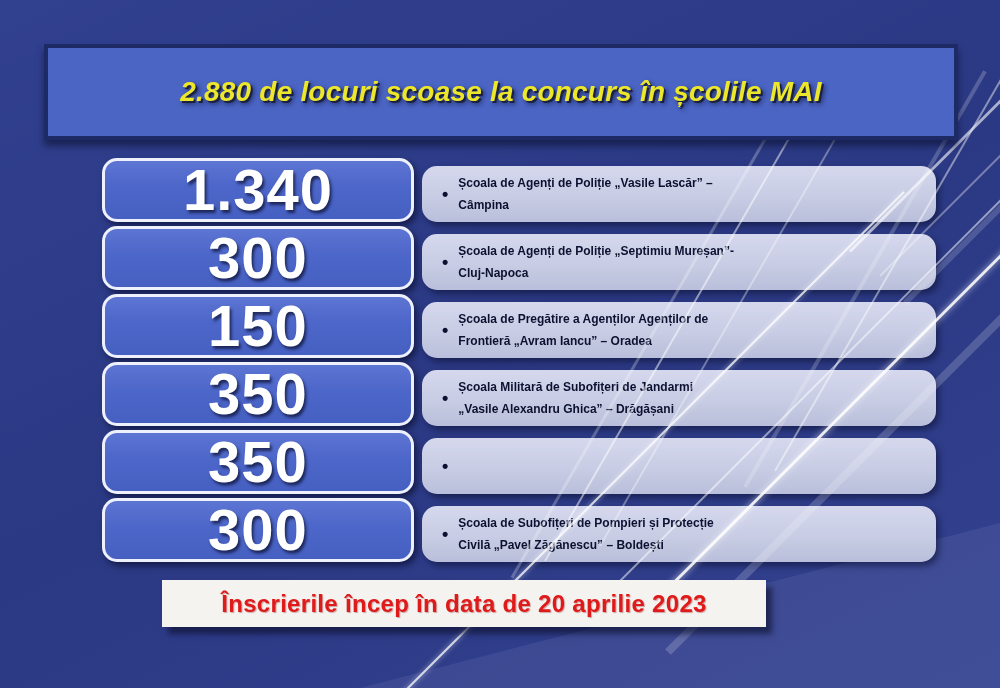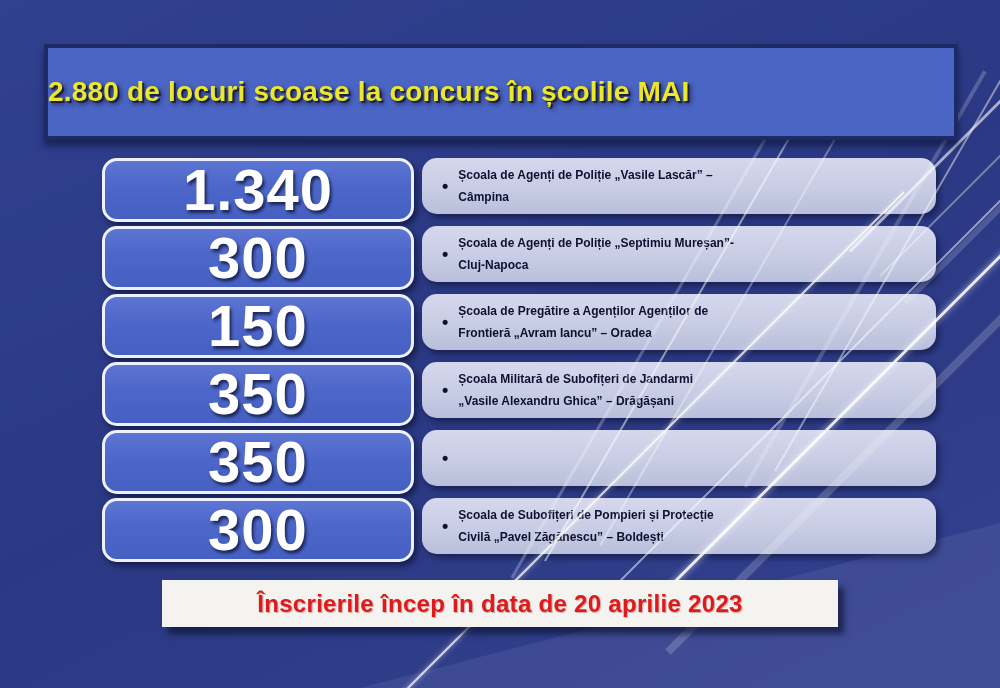--- a/index.html
+++ b/index.html
@@ -20,35 +20,35 @@
     clip-path:polygon(36% 100%,100% 76%,100% 100%);
   }
 
   
   .banner{
     position:absolute;left:44px;top:44px;width:914px;height:96px;
     box-sizing:border-box;z-index:5;
     background:var(--banner_fill,#4b65c5);
     border:4px solid var(--banner_border,#1d2a66);
     box-shadow:0 6px 7px rgba(8,12,40,.55);
-    display:flex;justify-content:space-between;align-items:center;
+    display:flex;justify-content:center;align-items:center;font-style:italic;
   }
   .banner .line{
     font-size:28px;font-weight:bold;line-height:1.3;letter-spacing:.2px;
     color:var(--title_yellow,#ece72b);
     text-shadow:2px 2px 0 #1b2142,3px 3px 5px rgba(8,12,40,.7);
     white-space:nowrap;
   }
 
   
   .rows{
     position:absolute;left:70px;top:158px;width:866px;z-index:2;
     display:flex;flex-direction:column;gap:4px;
   }
-  .row{display:flex;align-items:flex-start;height:64px;padding-left:32px;}
+  .row{display:flex;align-items:flex-end;height:64px;padding-left:32px;}
   .count{
     width:312px;height:64px;box-sizing:border-box;flex:0 0 312px;
     border:3px solid var(--box_border,#eef1fb);border-radius:15px;
     background:linear-gradient(180deg,#5d75d3 0%,#4c66c9 45%,#4660c2 100%);
     box-shadow:3px 4px 6px rgba(6,10,38,.6);
     display:flex;align-items:center;justify-content:center;
     color:var(--number_white,#ffffff);font-weight:bold;font-size:58px;line-height:1;
     letter-spacing:1px;
     text-shadow:2px 3px 3px rgba(10,14,45,.7);
   }
@@ -64,21 +64,21 @@
     color:var(--text_dark,#0d1130);font-size:18px;font-weight:bold;
     margin-right:10px;flex:0 0 auto;
   }
   .school{
     color:var(--text_dark,#0d1130);font-weight:bold;
     font-size:12px;line-height:22px;white-space:pre-line;
   }
 
   
   .footer{
-    position:absolute;left:162px;top:580px;width:676px;height:47px;
+    position:absolute;left:162px;top:580px;width:604px;height:47px;
     box-sizing:border-box;z-index:6;
     background:var(--footer_bg,#f5f3ef);
     box-shadow:6px 7px 6px rgba(12,17,48,.65);
     display:flex;align-items:center;justify-content:center;
   }
   .footer span{
     color:var(--footer_red,#df1a1a);font-weight:bold;font-size:24px;
     letter-spacing:.3px;
     text-shadow:1px 1px 1px rgba(130,20,25,.35);
   }

